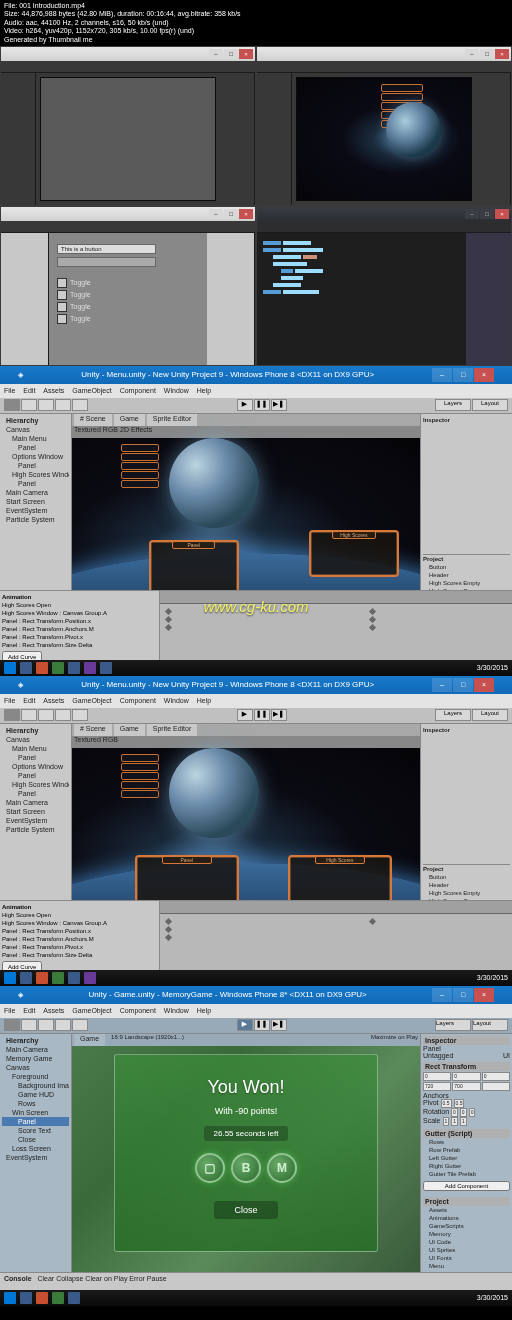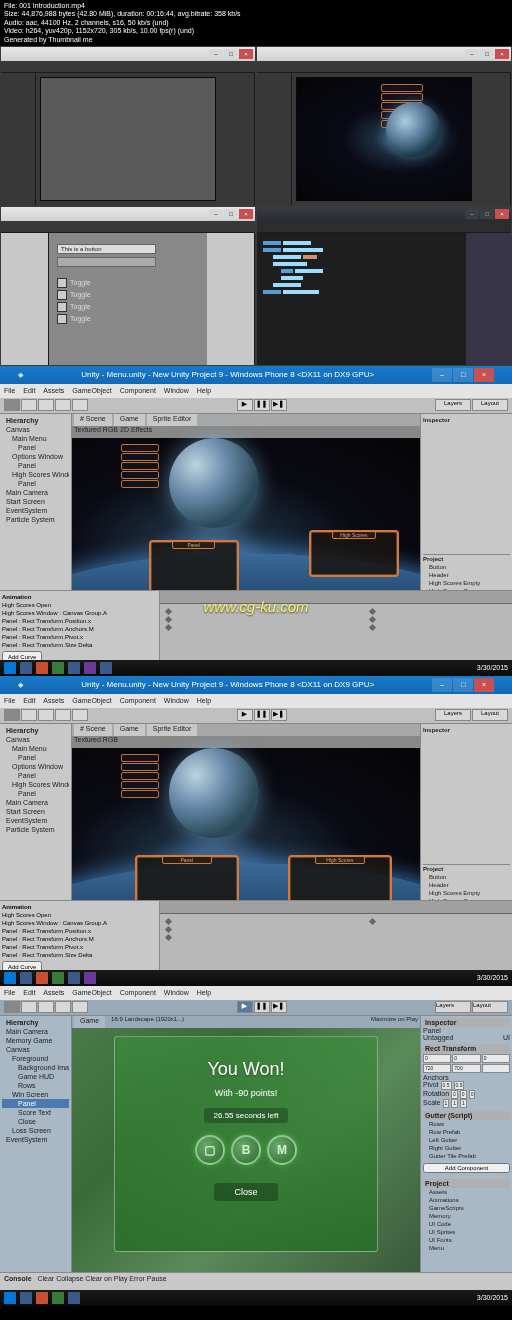--- a/index.html
+++ b/index.html
@@ -440,20 +440,29 @@
     <div class="tb-icon"></div>
     <div class="tb-icon" style="background:#c85030;"></div>
     <div class="tb-icon" style="background:#3a7a3a;"></div>
     <div class="tb-icon"></div>
     <div class="tb-icon" style="background:#6a3a9a;"></div>
     <div class="tb-time">3/30/2015</div>
   </div>
 </div>
 
 <div class="full-unity" style="height:320px;">
+  <div class="win-titlebar">
+    <span>◈</span>
+    <span class="title">Unity - Game.unity - MemoryGame - Windows Phone 8* &lt;DX11 on DX9 GPU&gt;</span>
+    <div class="btns">
+      <span class="wb">–</span>
+      <span class="wb">□</span>
+      <span class="wb x">×</span>
+    </div>
+  </div>
   <div class="menubar">
     <span>File</span>
     <span>Edit</span>
     <span>Assets</span>
     <span>GameObject</span>
     <span>Component</span>
     <span>Window</span>
     <span>Help</span>
   </div>
   <div class="u-toolbar" style="background:#98aab8;">

